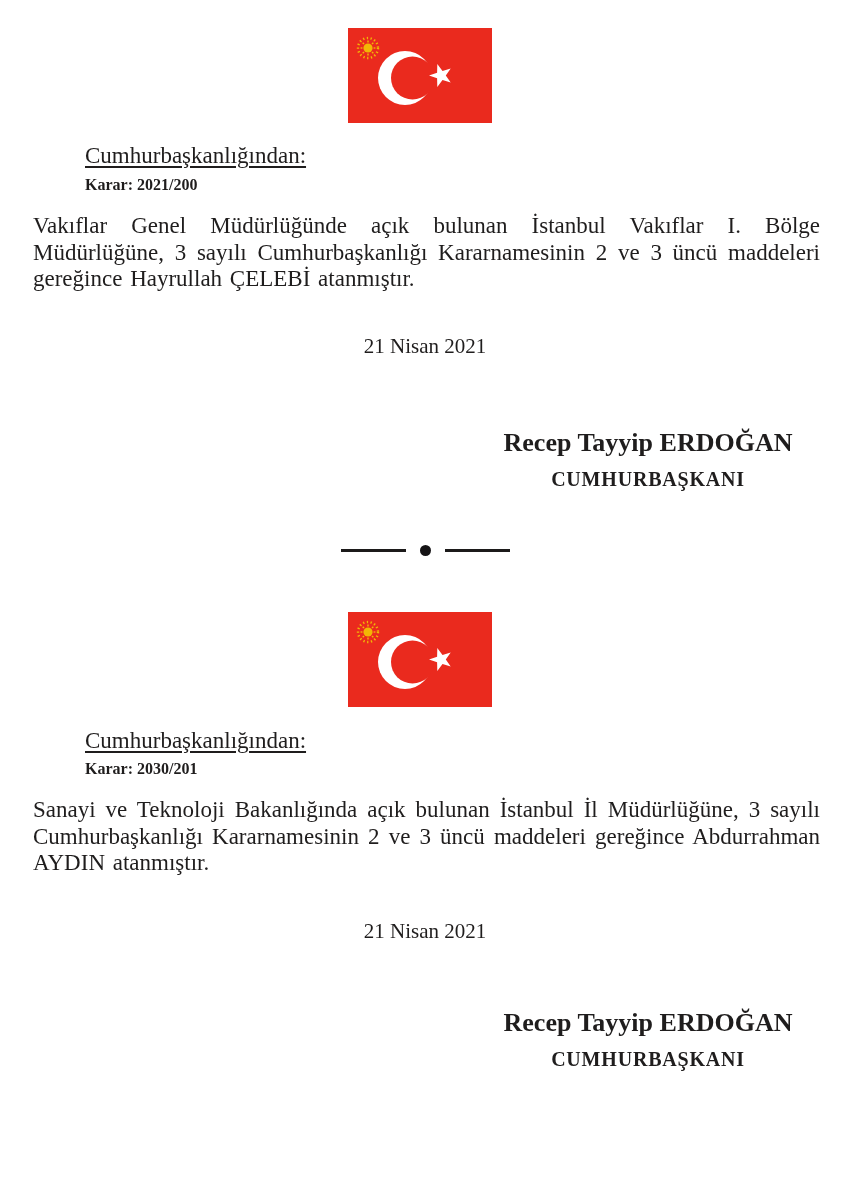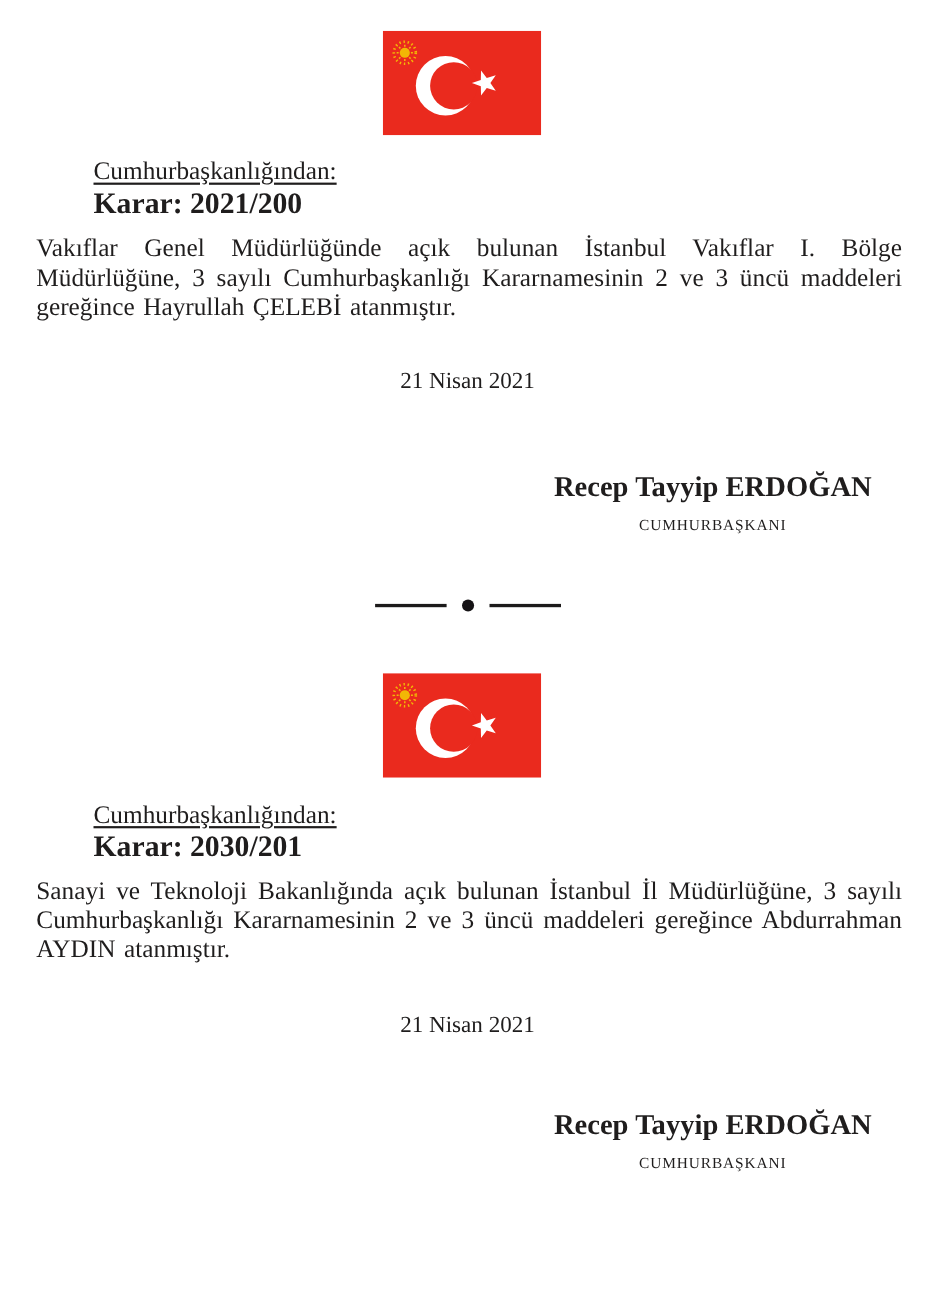--- a/index.html
+++ b/index.html
@@ -23,21 +23,21 @@
     font-size: 23px; line-height: 26px;
     text-decoration: underline;
     text-underline-offset: 3px;
     text-decoration-thickness: 1.5px;
   }
   .heading-1 { top: 143px; }
   .heading-2 { top: 728px; }
 
   .karar {
     position: absolute; left: 85px;
-    font-size: 27px; line-height: 24px;
+    font-size: 16px; line-height: 24px;
     font-weight: bold;
   }
   .karar-1 { top: 173px; }
   .karar-2 { top: 757px; }
 
   .body-text {
     position: absolute; left: 33px; width: 787px;
     font-size: 23px; line-height: 26.5px;
     text-align: justify;
     text-align-last: left;
@@ -54,21 +54,21 @@
   .date-1 { top: 334px; }
   .date-2 { top: 919px; }
 
   .signature {
     position: absolute; left: 480px; width: 336px;
     text-align: center;
   }
   .signature-1 { top: 431px; }
   .signature-2 { top: 1011px; }
   .sig-name { font-size: 26px; line-height: 24px; font-weight: bold; }
-  .sig-title { font-size: 14px; line-height: 24px; margin-top: 12px; letter-spacing: 0.8px; }
+  .sig-title { font-size: 20px; line-height: 24px; margin-top: 12px; letter-spacing: 0.8px; font-weight: bold; }
 
   .divider {
     position: absolute; left: 0; top: 545px; width: 850px;
     display: flex; align-items: center; justify-content: center;
   }
   .divider .rule { width: 65px; height: 3px; background: #1c1a1a; }
   .divider .dot  { width: 11px; height: 11px; border-radius: 50%; background: #151315; margin: 0 14px; }
 </style>
 </head>
 <body>

